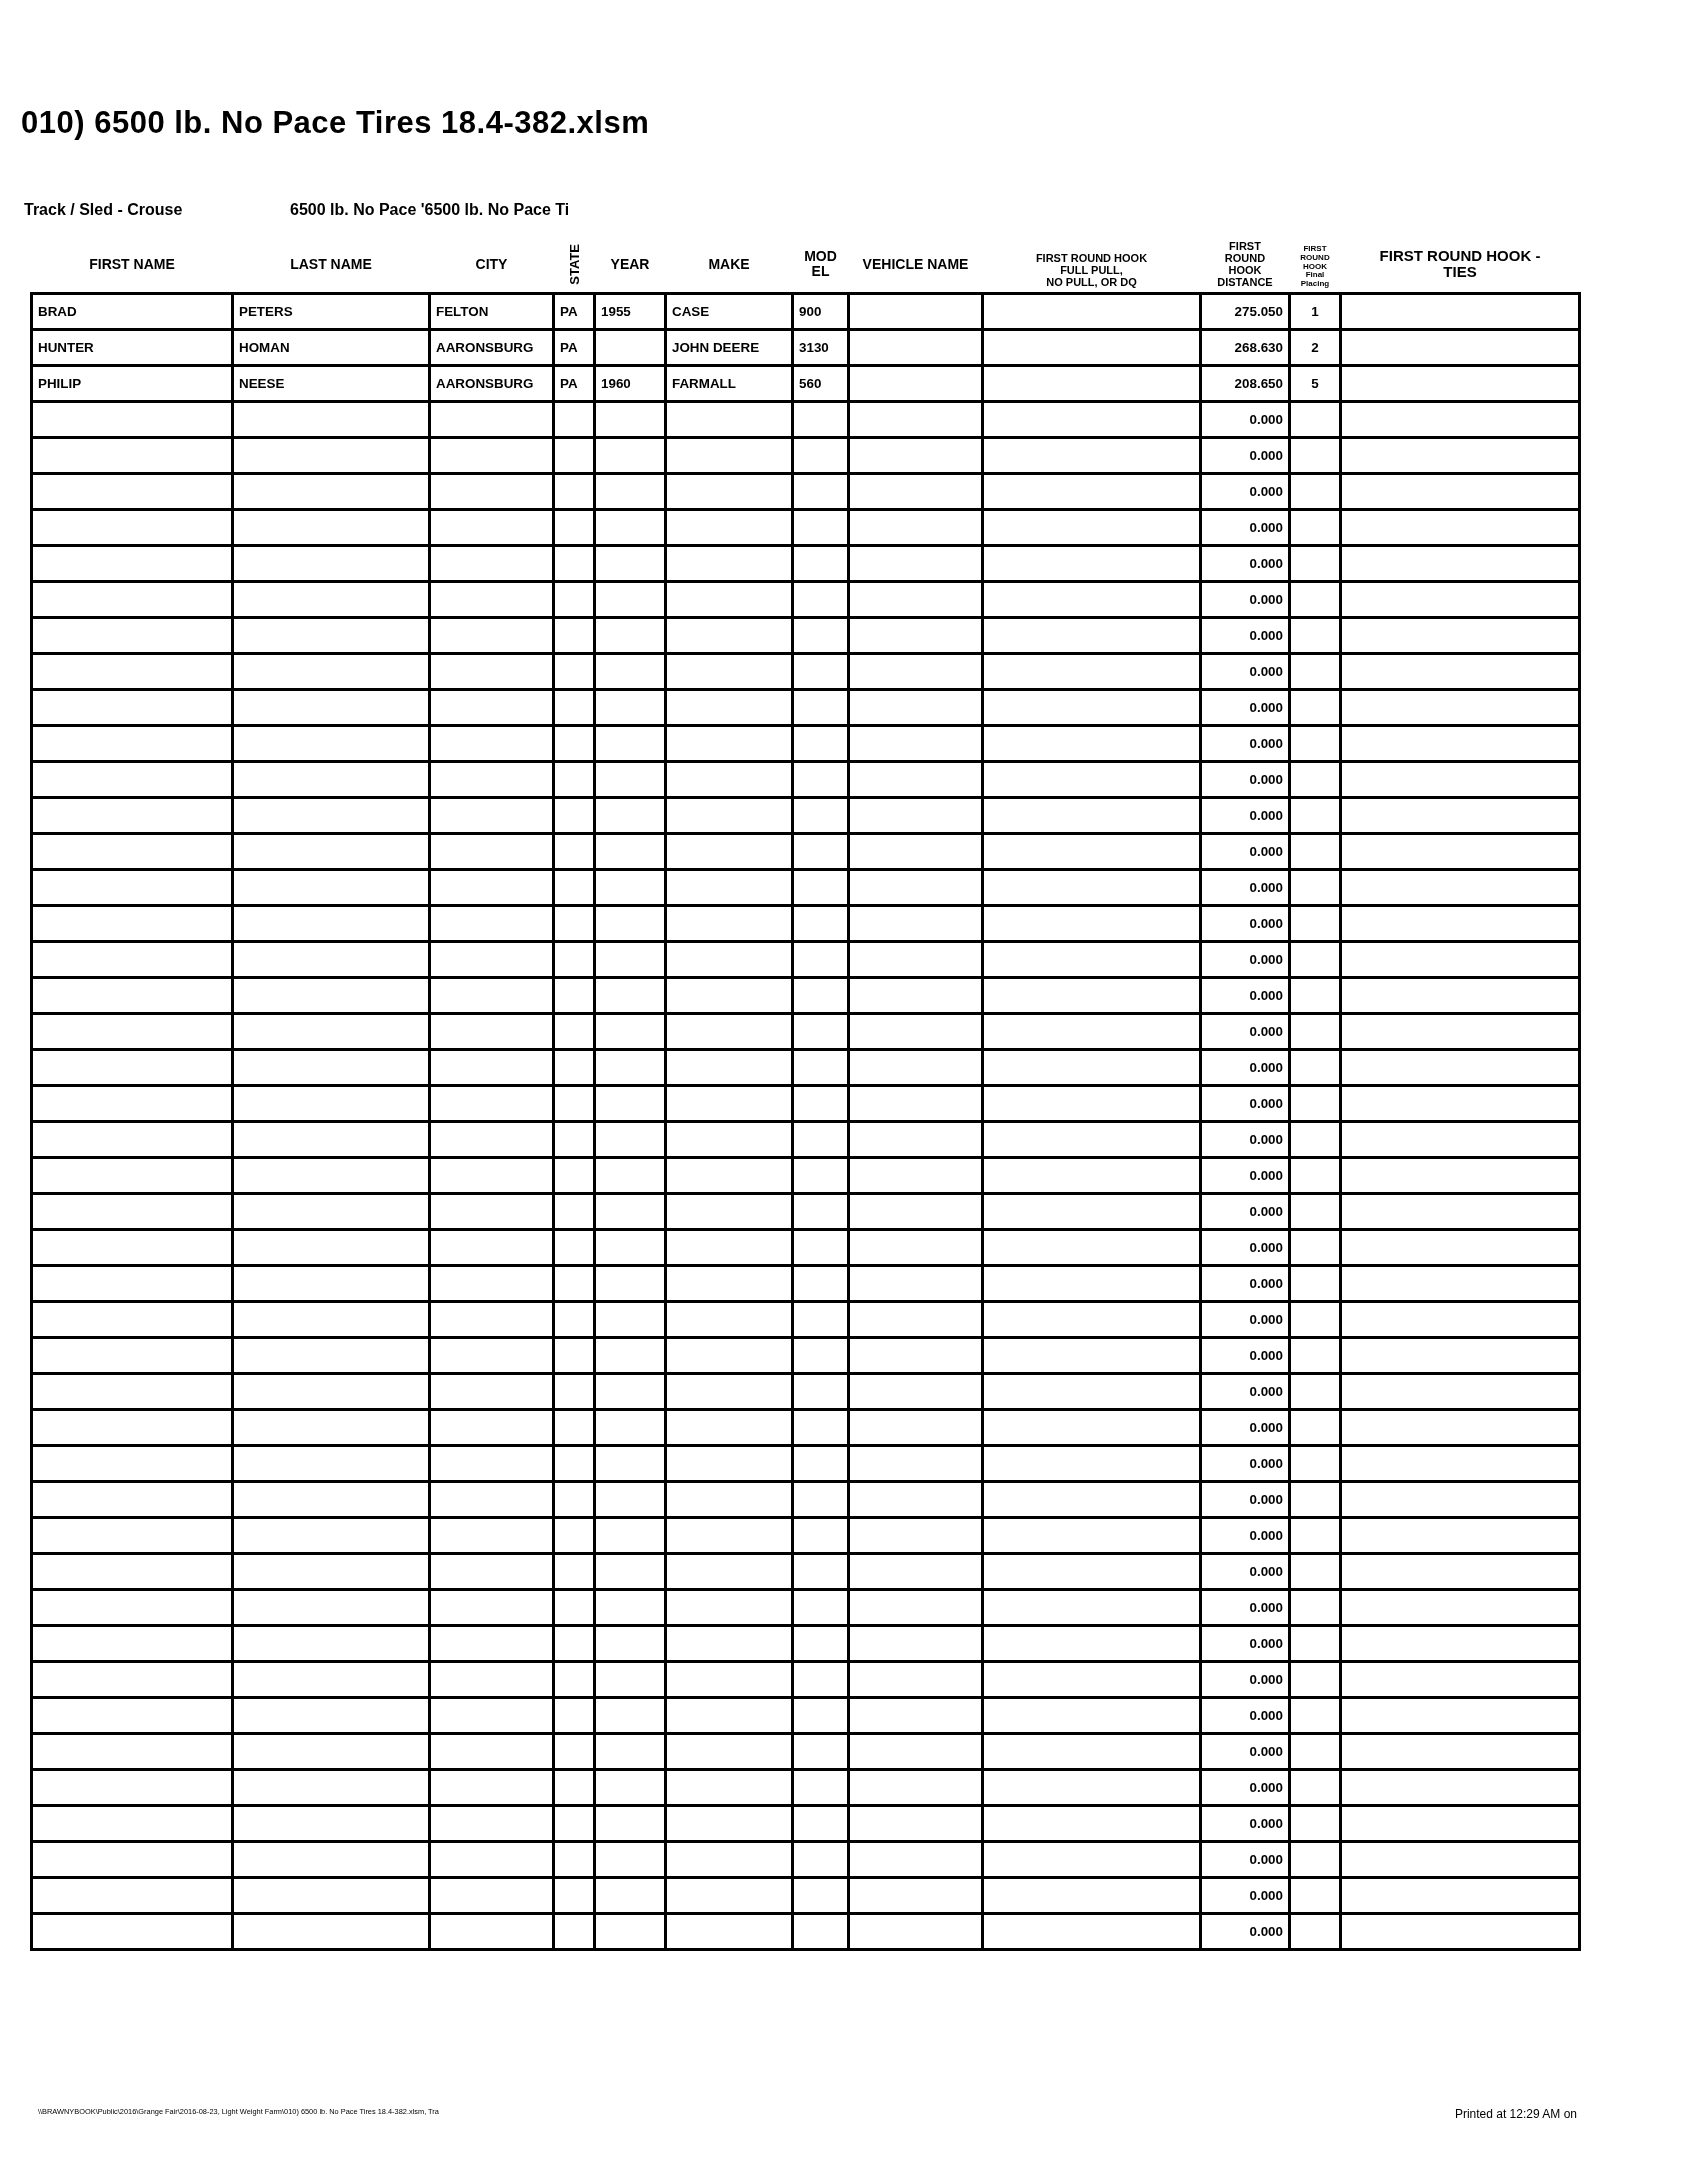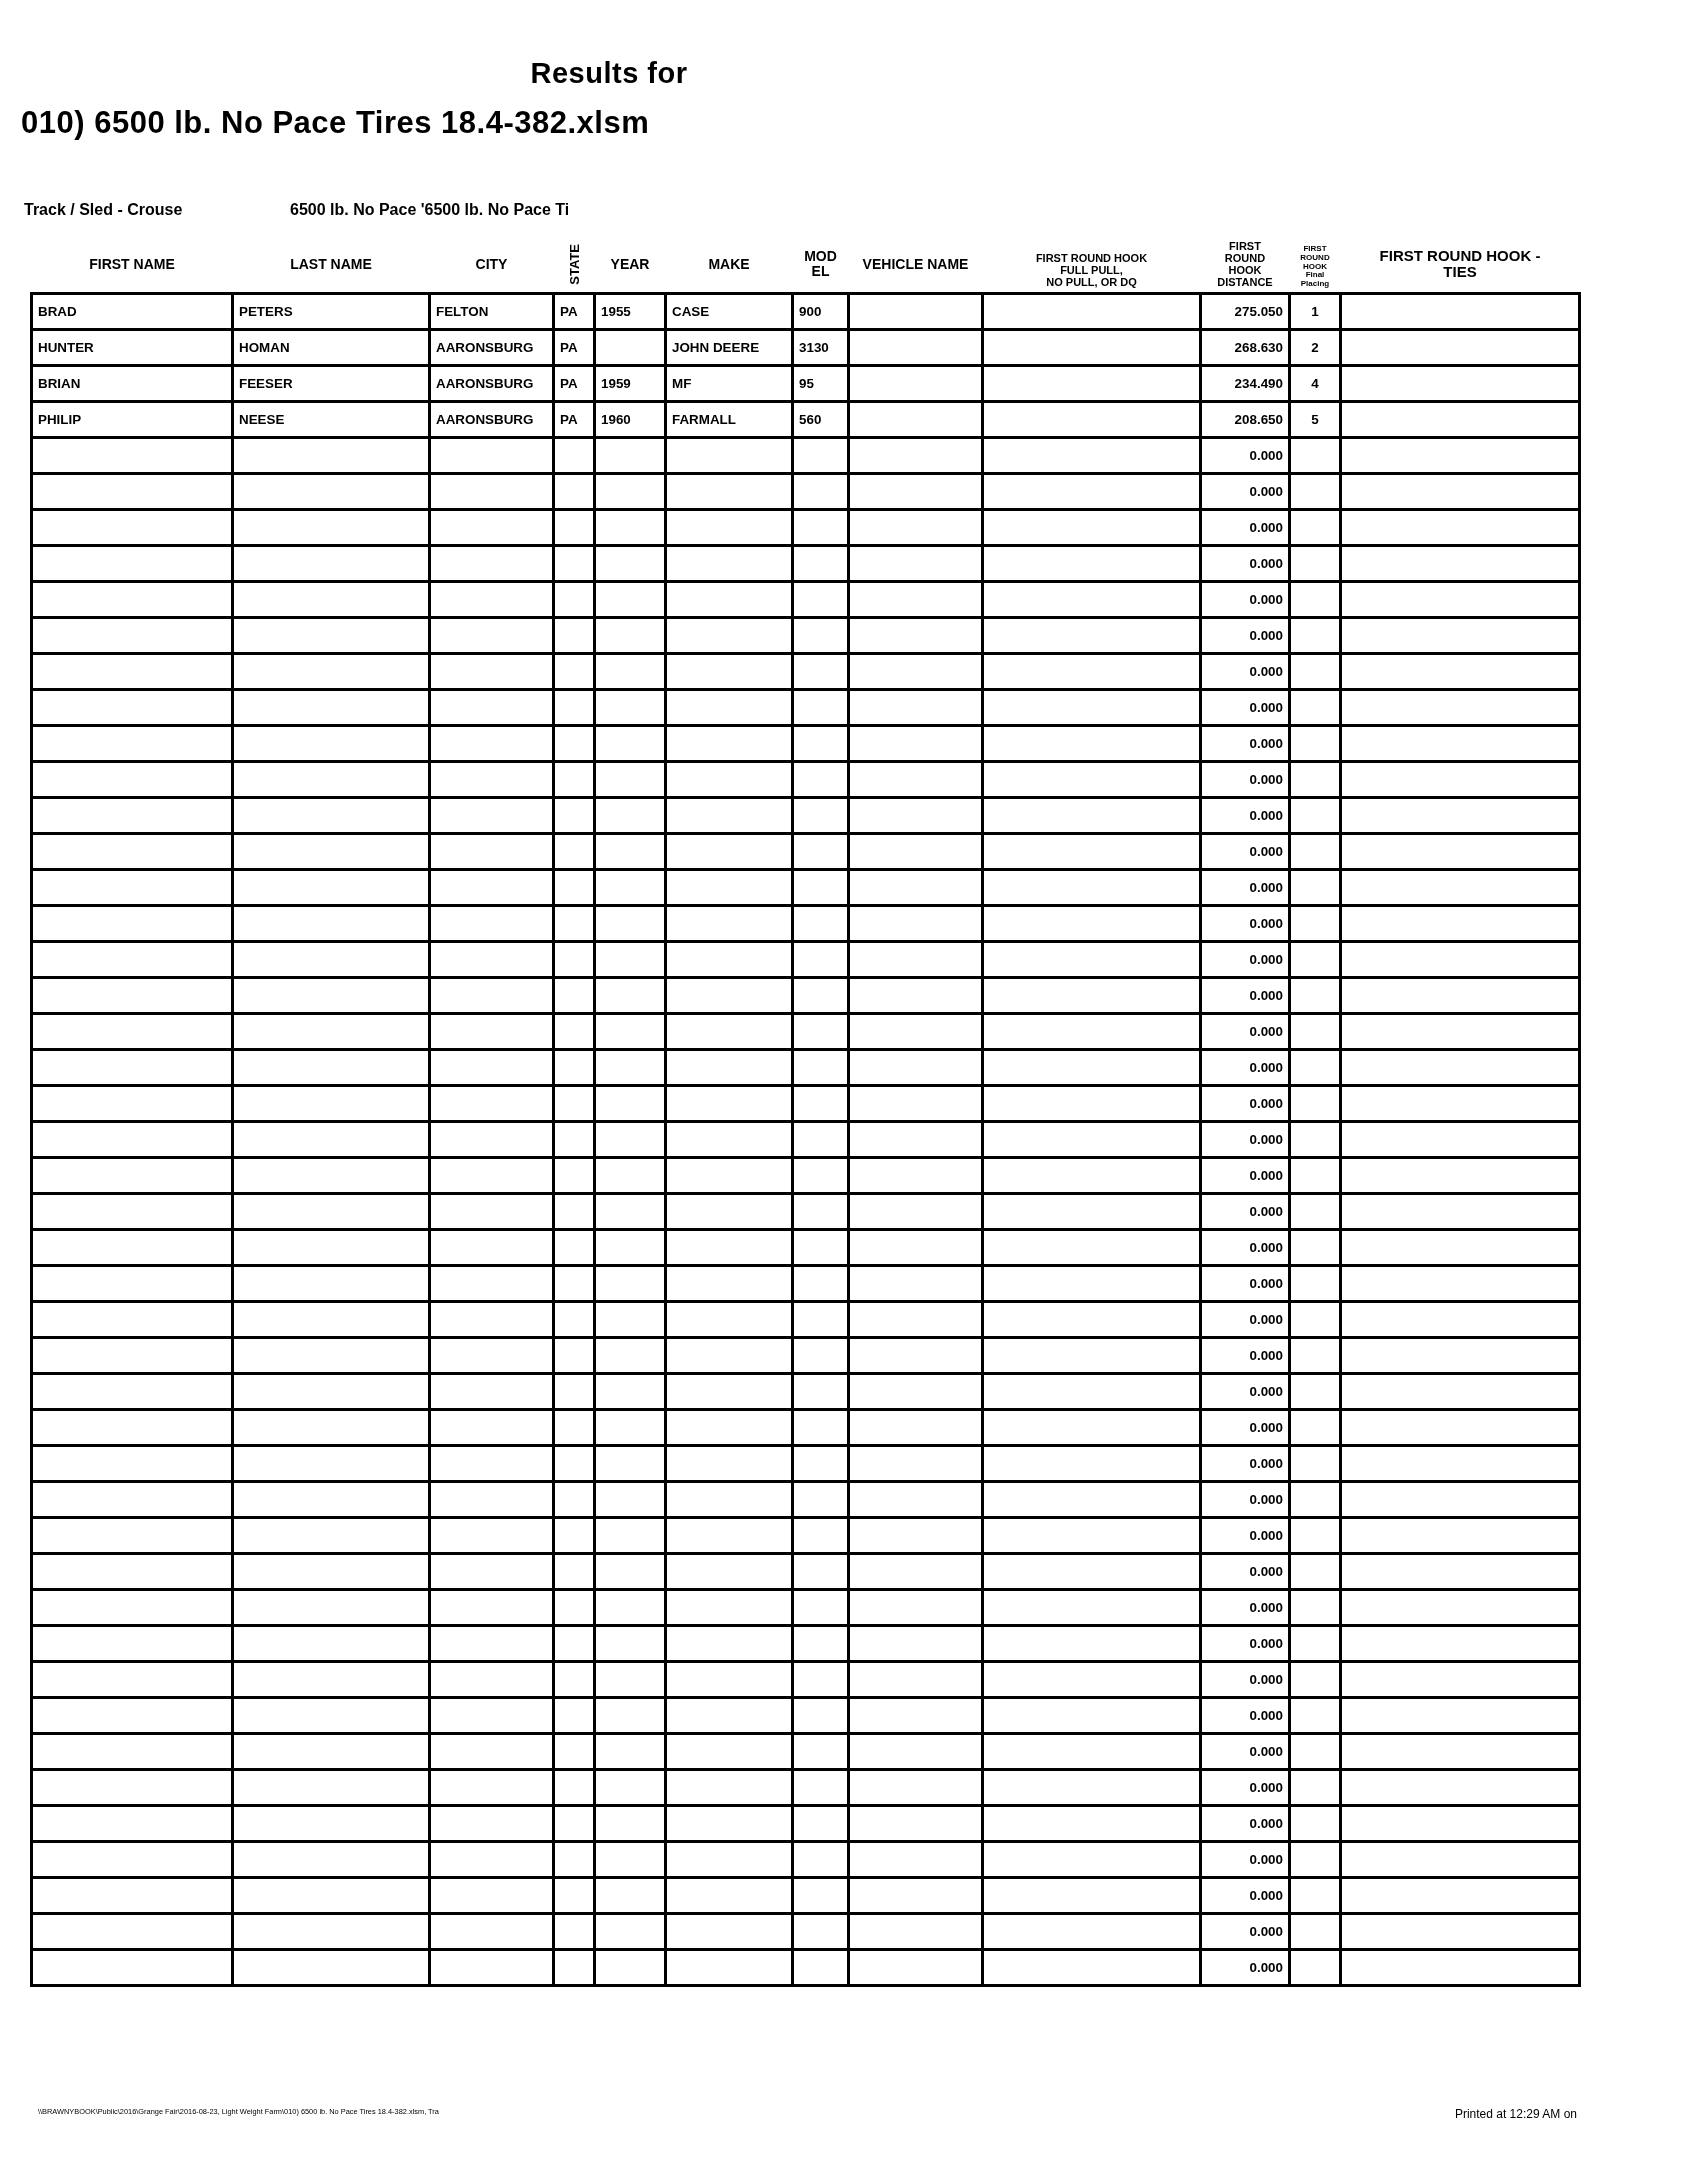--- a/index.html
+++ b/index.html
@@ -59,21 +59,20 @@
   .footer-right{
     position:absolute;top:2107px;left:1349px;width:228px;text-align:right;
     font-size:12px;font-weight:normal;white-space:nowrap;color:#000;
   }
 </style>
 </head>
 <body>
 
 <div class="page">
 
-  <div class="title-line1">Results for</div>
   <div class="title-line2">010) 6500 lb. No Pace Tires 18.4-382.xlsm</div>
 
   <div class="meta-track">Track / Sled - Crouse</div>
   <div class="meta-class">6500 lb. No Pace '6500 lb. No Pace Tires</div>
 
   <table class="results">
     <colgroup>
       <col style="width:201px">
         <col style="width:197px">
         <col style="width:124px">
@@ -137,34 +136,20 @@
           <td></td>
           <td>JOHN DEERE</td>
           <td>3130</td>
           <td></td>
           <td></td>
           <td class="align-r">268.630</td>
           <td class="align-c">2</td>
           <td></td>
         </tr>
         <tr>
-          <td>BRIAN</td>
-          <td>FEESER</td>
-          <td>AARONSBURG</td>
-          <td>PA</td>
-          <td>1959</td>
-          <td>MF</td>
-          <td>95</td>
-          <td></td>
-          <td></td>
-          <td class="align-r">234.490</td>
-          <td class="align-c">4</td>
-          <td></td>
-        </tr>
-        <tr>
           <td>PHILIP</td>
           <td>NEESE</td>
           <td>AARONSBURG</td>
           <td>PA</td>
           <td>1960</td>
           <td>FARMALL</td>
           <td>560</td>
           <td></td>
           <td></td>
           <td class="align-r">208.650</td>

